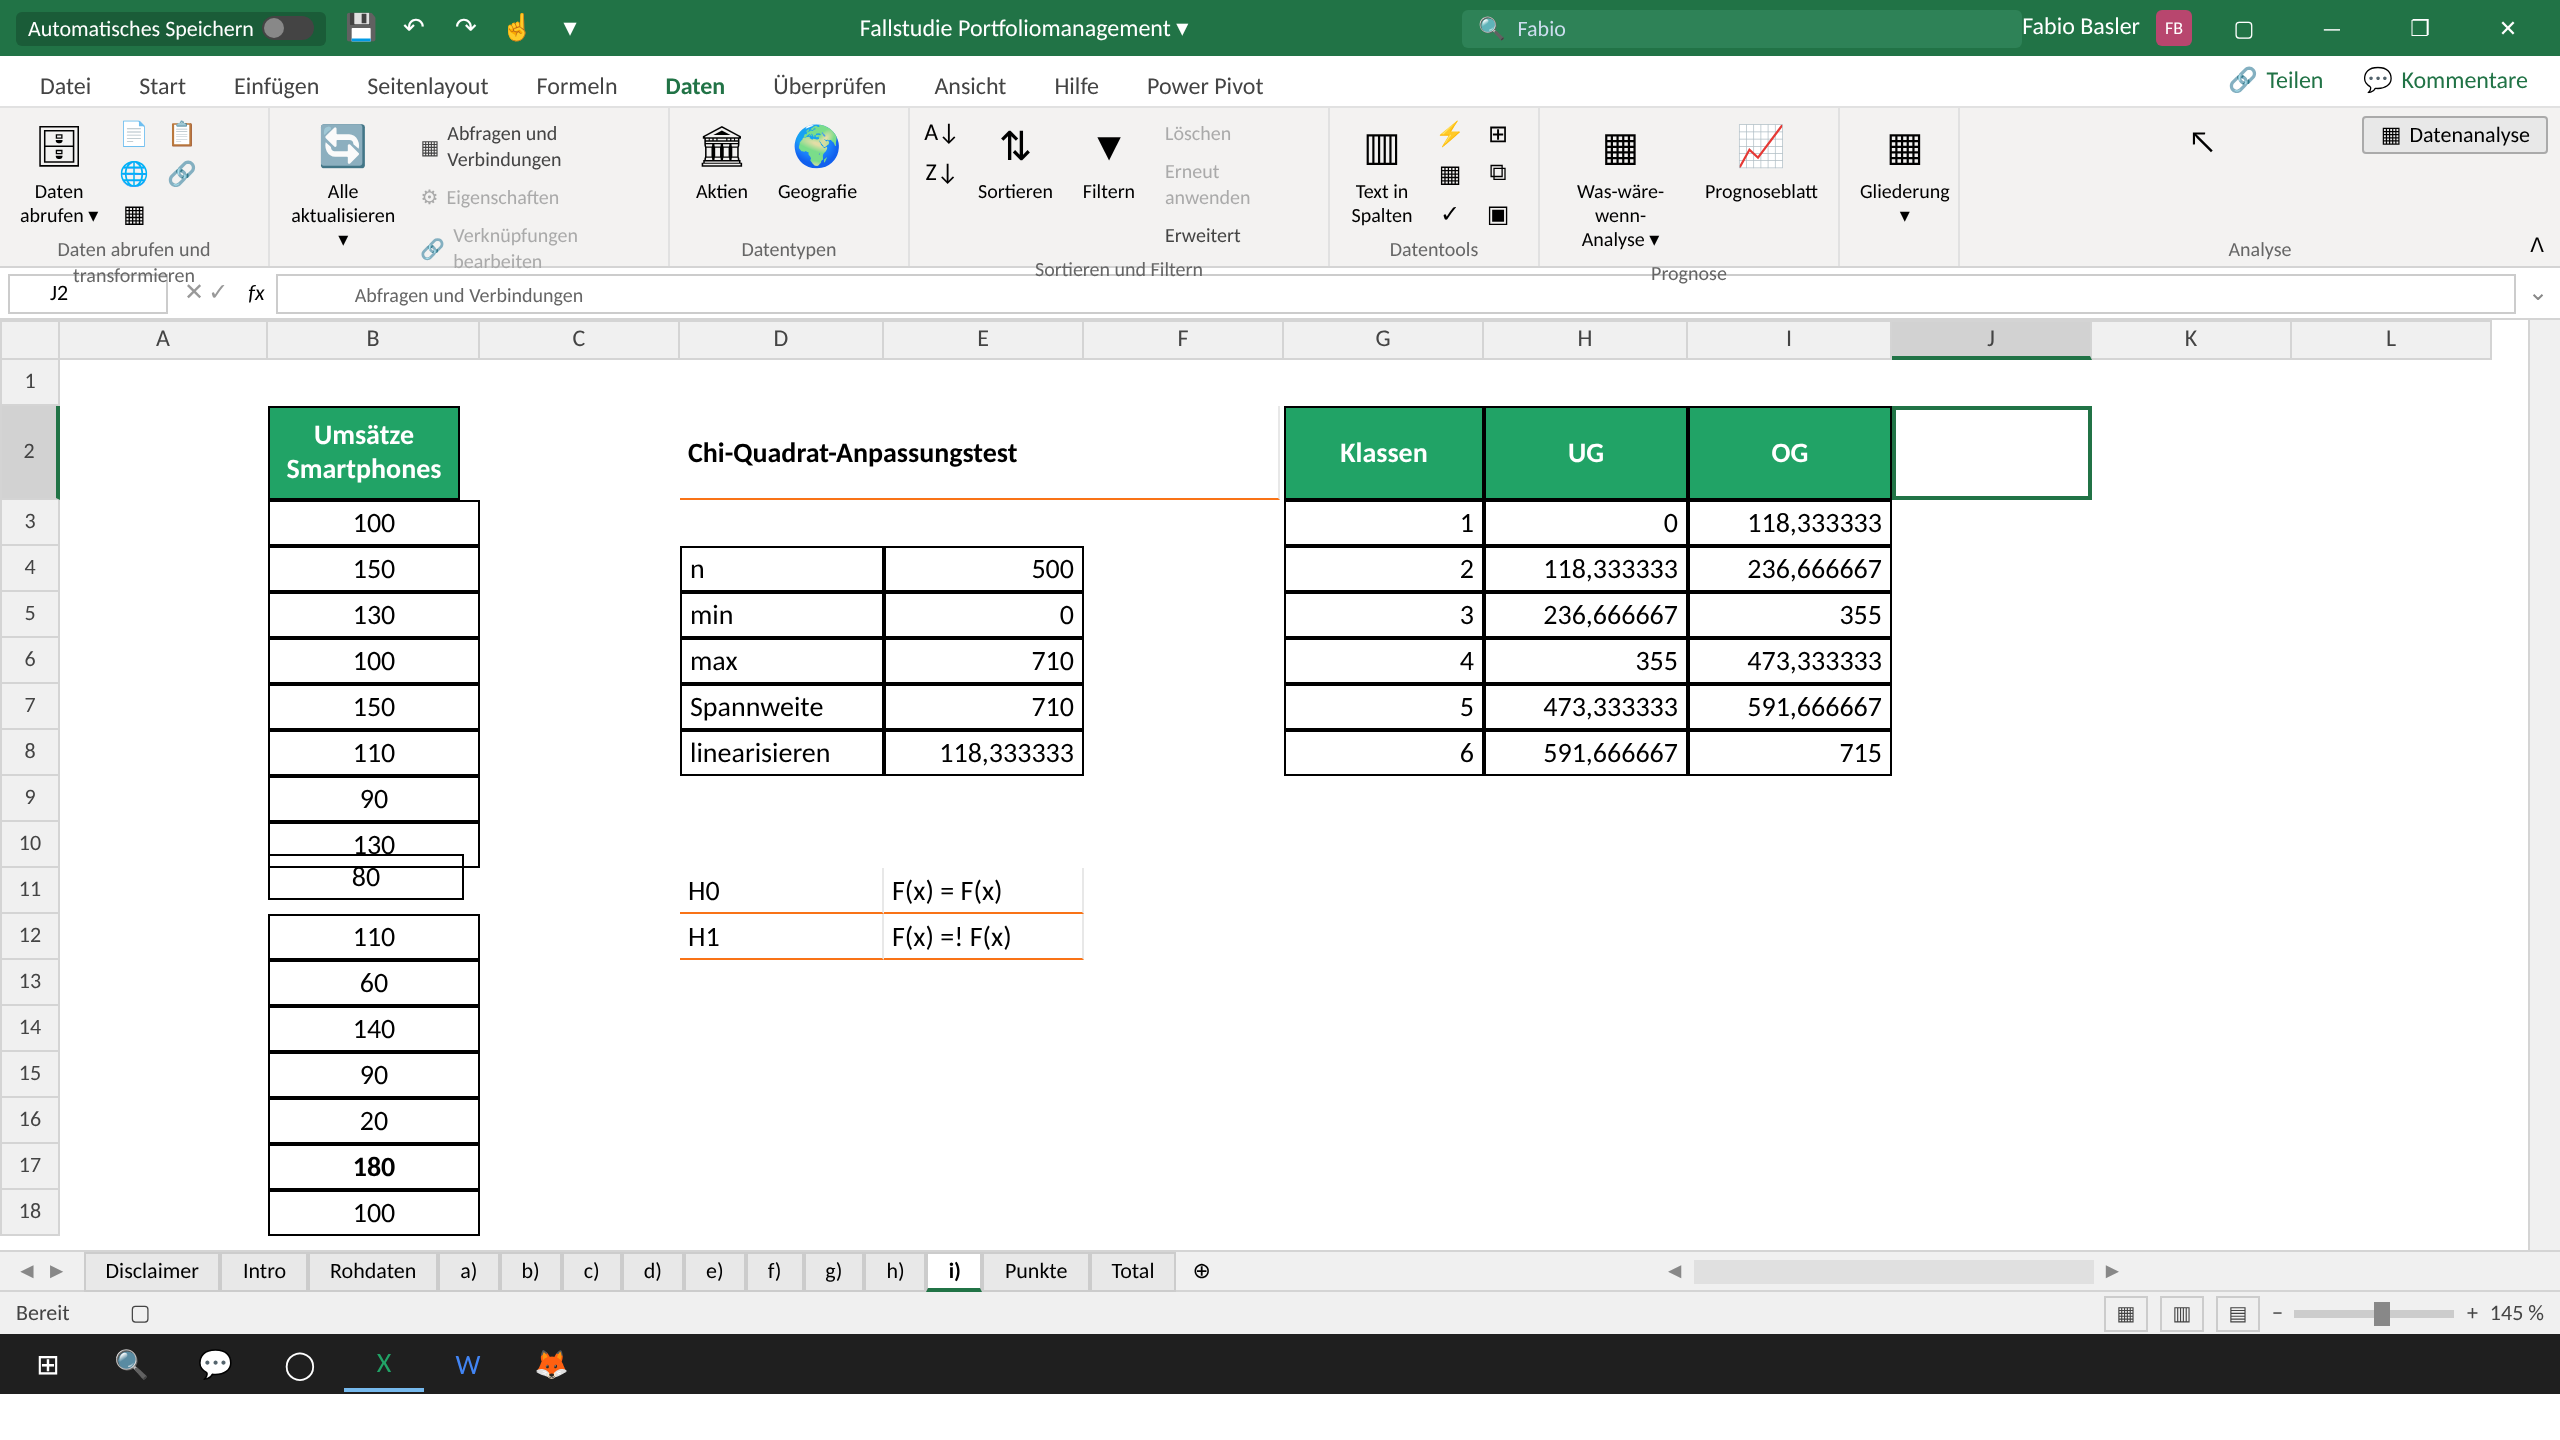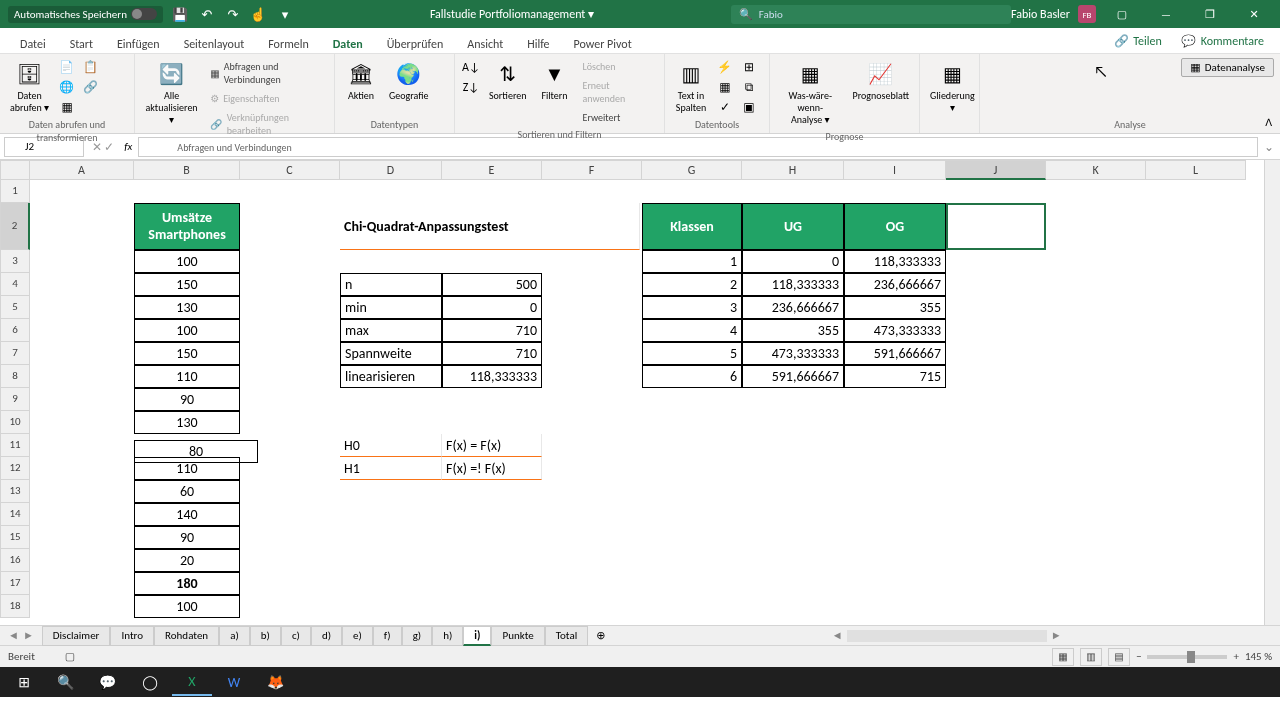--- a/index.html
+++ b/index.html
@@ -314,30 +314,30 @@
         <div class="row-h">11</div>
         <div class="row-h">12</div>
         <div class="row-h">13</div>
         <div class="row-h">14</div>
         <div class="row-h">15</div>
         <div class="row-h">16</div>
         <div class="row-h">17</div>
         <div class="row-h">18</div>
       </div>
       <div class="cells" id="cells-container">
-          <div class="cell green-hdr" style="left: 104px; top: 23px; width: 106px; height: 47px;;text-align:center;line-height:1.2;white-space:normal">Umsätze Smartphones</div>
+          <div class="cell green-hdr" style="left: 104px; top: 23px; width: 96px; height: 47px;;text-align:center;line-height:1.2;white-space:normal">Umsätze Smartphones</div>
           <div class="cell bordered center" style="left: 104px; top: 70px; width: 106px; height: 23px;">100</div>
           <div class="cell bordered center" style="left: 104px; top: 93px; width: 106px; height: 23px;">150</div>
           <div class="cell bordered center" style="left: 104px; top: 116px; width: 106px; height: 23px;">130</div>
           <div class="cell bordered center" style="left: 104px; top: 139px; width: 106px; height: 23px;">100</div>
           <div class="cell bordered center" style="left: 104px; top: 162px; width: 106px; height: 23px;">150</div>
           <div class="cell bordered center" style="left: 104px; top: 185px; width: 106px; height: 23px;">110</div>
           <div class="cell bordered center" style="left: 104px; top: 208px; width: 106px; height: 23px;">90</div>
           <div class="cell bordered center" style="left: 104px; top: 231px; width: 106px; height: 23px;">130</div>
-          <div class="cell bordered center" style="left: 104px; top: 260px; width: 124px; height: 23px;">80</div>
+          <div class="cell bordered center" style="left: 104px; top: 247px; width: 98px; height: 23px;">80</div>
           <div class="cell bordered center" style="left: 104px; top: 277px; width: 106px; height: 23px;">110</div>
           <div class="cell bordered center" style="left: 104px; top: 300px; width: 106px; height: 23px;">60</div>
           <div class="cell bordered center" style="left: 104px; top: 323px; width: 106px; height: 23px;">140</div>
           <div class="cell bordered center" style="left: 104px; top: 346px; width: 106px; height: 23px;">90</div>
           <div class="cell bordered center" style="left: 104px; top: 369px; width: 106px; height: 23px;">20</div>
           <div class="cell bordered center" style="left: 104px; top: 392px; width: 106px; height: 23px; font-weight: bold;">180</div>
           <div class="cell bordered center" style="left: 104px; top: 415px; width: 106px; height: 23px;">100</div>
           <div class="cell bold" style="left: 310px; top: 23px; width: 300px; height: 47px;">Chi-Quadrat-Anpassungstest</div>
           <div class="cell bordered" style="left: 310px; top: 93px; width: 102px; height: 23px;">n</div>
           <div class="cell bordered right" style="left: 412px; top: 93px; width: 100px; height: 23px;">500</div>

